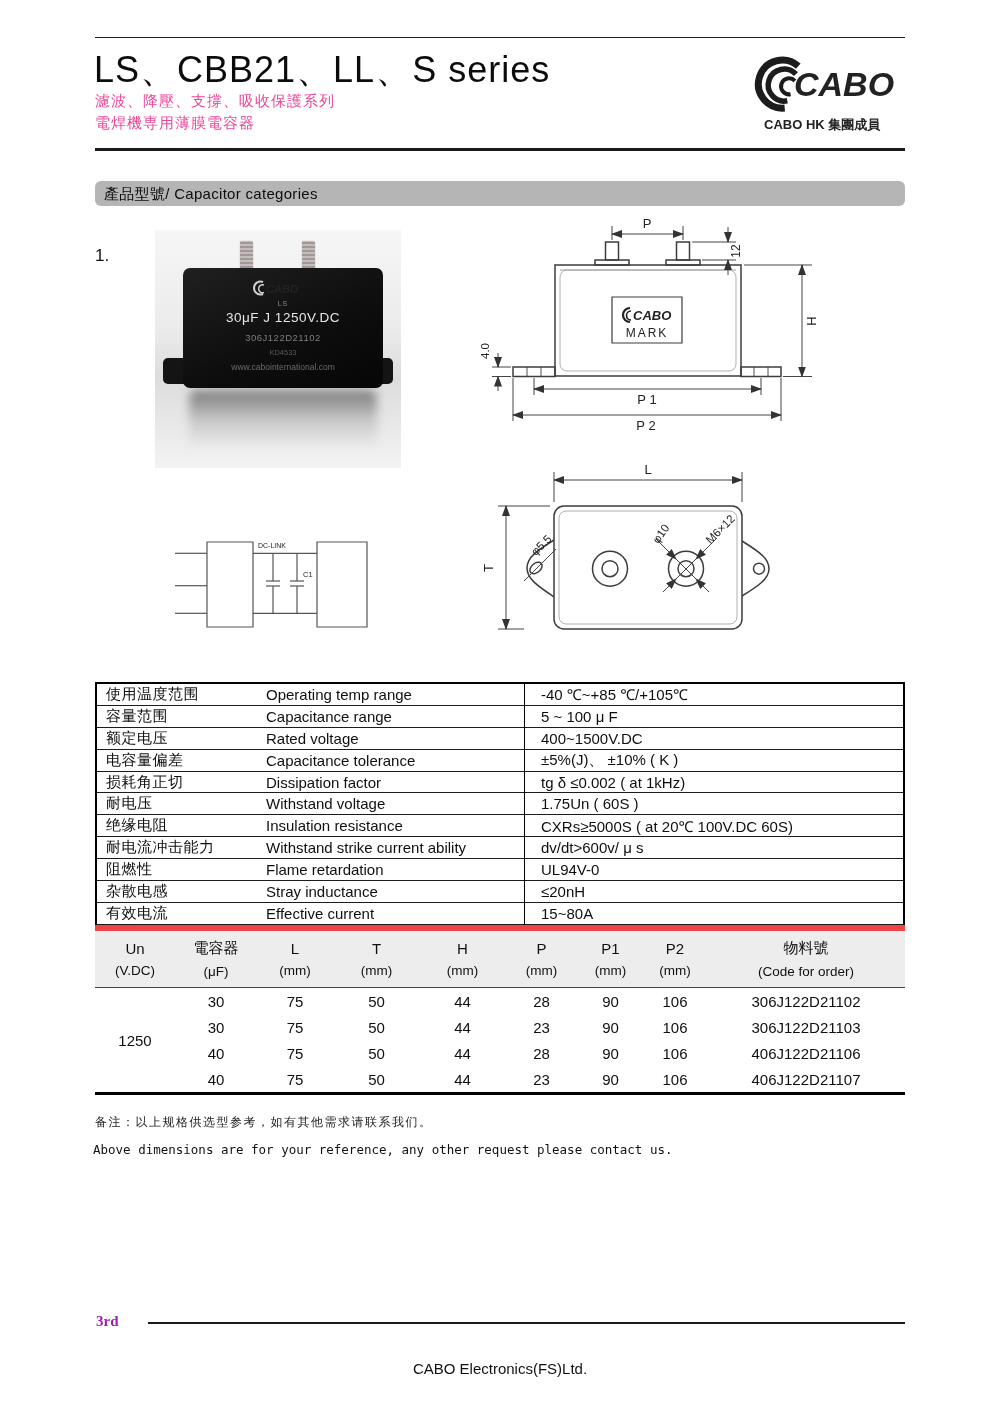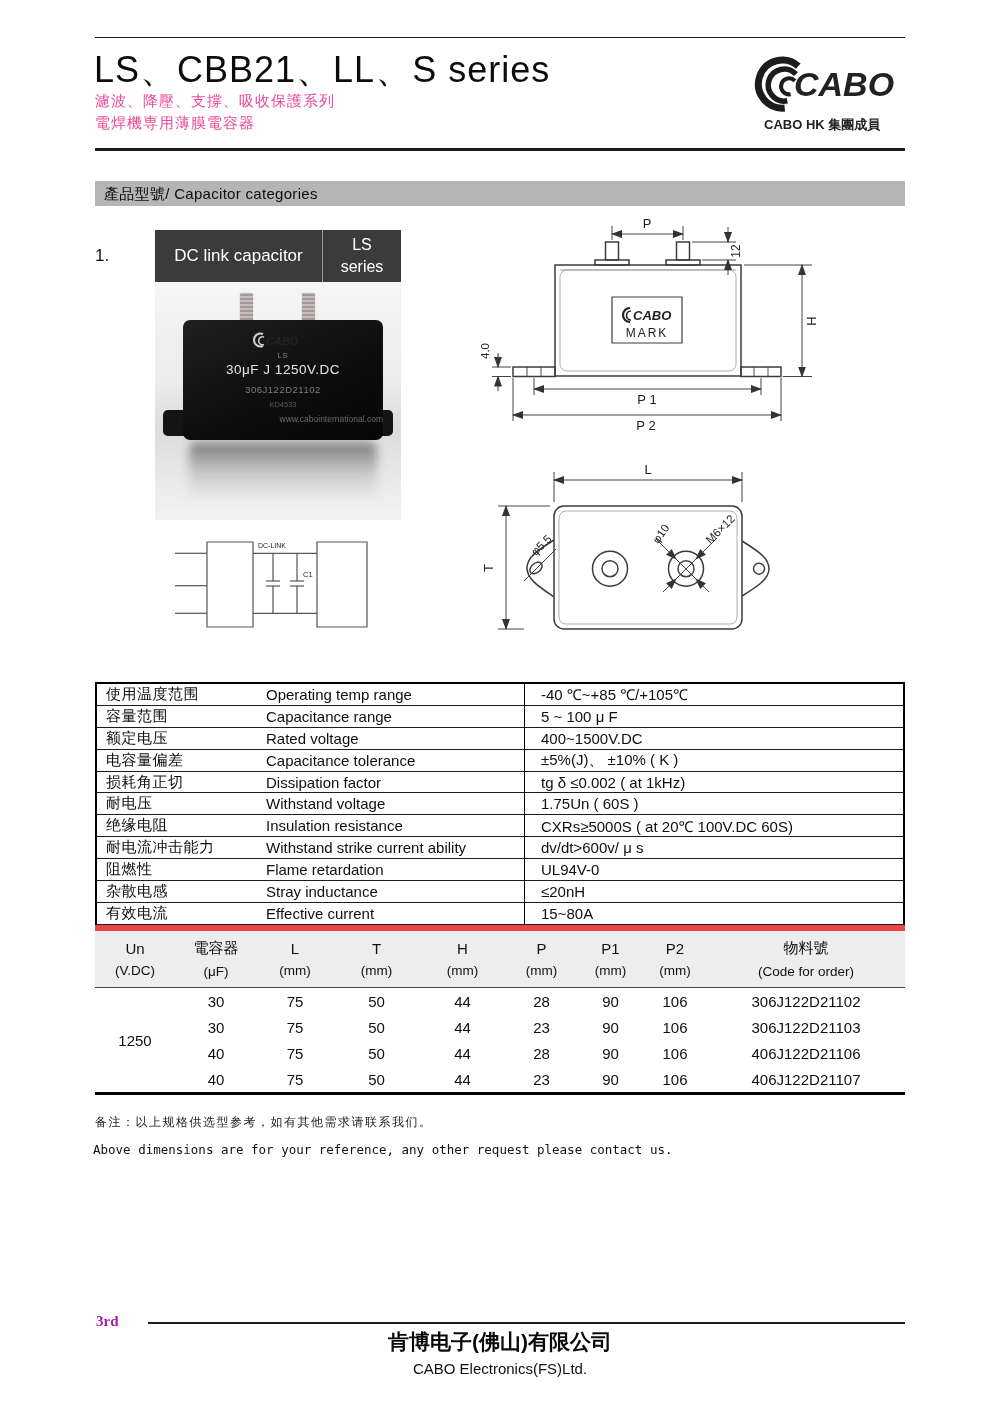--- a/index.html
+++ b/index.html
@@ -32,21 +32,21 @@
   .cap-stud{position:absolute;width:13px;border-radius:2px;
             background:repeating-linear-gradient(180deg,#d8d0ce 0px,#8e8684 2px,#d8d0ce 4px);
             box-shadow:0 0 1px #777;}
   .cap-reflect{position:absolute;background:linear-gradient(180deg,rgba(25,25,25,.5),rgba(70,70,70,.18) 50%,rgba(0,0,0,0) 95%);
                filter:blur(5px);border-radius:8px;}
   .print{position:absolute;width:100%;text-align:center;color:#ccc;}
   .print .p-series{font-size:7px;color:#8a8a8a;letter-spacing:1px;}
   .print .p-rating{font-size:13.5px;color:#e6e6e6;letter-spacing:.5px;margin-top:3px;}
   .print .p-code{font-size:9.5px;color:#7d7d7d;letter-spacing:.5px;margin-top:7px;}
   .print .p-batch{font-size:7.5px;color:#585858;margin-top:5px;}
-  .print .p-web{font-size:8.5px;color:#6a6a6a;margin-top:5px;text-align:right;}
+  .print .p-web{font-size:8.5px;color:#6a6a6a;margin-top:5px;}
 
   
   svg text{font-family:"Liberation Sans",sans-serif;fill:#222;}
   .draw line,.draw path,.draw rect,.draw circle,.draw ellipse,.draw polyline{vector-effect:non-scaling-stroke;}
 
   
   table.spec{border-collapse:collapse;width:810px;table-layout:fixed;}
   table.spec td{height:20.9px;font-size:15px;color:#0f0f0f;padding:0;white-space:nowrap;overflow:hidden;}
   table.spec tr{border-top:1px solid #1c1c1c;}
   table.spec{border:2px solid #000;}
@@ -87,32 +87,25 @@
       <path d="M40,10 A24,24 0 1 0 40,54" fill="none" stroke="#1c1c1c" stroke-width="7" transform="rotate(18 30 32)"></path>
       <path d="M40,19 A16,16 0 1 0 40,47" fill="none" stroke="#1c1c1c" stroke-width="5.5" transform="rotate(18 32 33)"></path>
       <path d="M41,27 A8,8 0 1 0 41,41" fill="none" stroke="#1c1c1c" stroke-width="4" transform="rotate(18 36 34)"></path>
       <text x="42" y="44" font-size="34" font-style="italic" font-weight="bold" fill="#1c1c1c">CABO</text>
     </svg>
   </div>
   <div class="abs logo-tagline" style="left:764px;top:116px;">CABO HK 集團成員</div>
 
   <div class="abs rule-thick" style="left:95px;top:148px;width:810px;"></div>
 
-  <div class="abs section-bar" style="left:95px;top:181px;width:801px;">產品型號/ Capacitor categories</div>
+  <div class="abs section-bar" style="left:95px;top:181px;width:801px;border-radius:6px;">產品型號/ Capacitor categories</div>
 
   <div class="abs item-no" style="left:95px;top:246px;">1.</div>
 
   <div class="abs" style="left:155px;top:230px;width:246px;">
-    <div class="pcard-head">
-      <div class="pcard-name">DC link capacitor</div>
-      <div class="pcard-series">
-        <span>LS</span>
-        <span>series</span>
-      </div>
-    </div>
     <div class="photo" style="position:relative;height:238px;">
       <div class="cap-stud" style="left:85px;top:11px;height:30px;"></div>
       <div class="cap-stud" style="left:147px;top:11px;height:30px;"></div>
       <div class="cap-ear" style="left:8px;top:128px;width:30px;height:26px;"></div>
       <div class="cap-ear" style="left:208px;top:128px;width:30px;height:26px;"></div>
       <div class="cap-reflect" style="left:34px;top:160px;width:188px;height:62px;"></div>
       <div class="cap-body" style="left:28px;top:38px;width:200px;height:120px;">
         <div class="print" style="top:12px;">
           <svg width="64" height="16" viewBox="0 0 64 16">
             <path d="M12,2 A6.5,6.5 0 1 0 12,14" fill="none" stroke="#cfcfcf" stroke-width="2"></path>
@@ -431,16 +424,15 @@
         <td>406J122D21107</td>
       </tr>
     </tbody>
   </table>
 
   <div class="abs note-zh" style="left:95px;top:1114px;font-family:Liberation Mono, monospace;">备注：以上规格供选型参考，如有其他需求请联系我们。</div>
   <div class="abs note-en" style="left:93px;top:1142px;">Above dimensions are for your reference, any other request please contact us.</div>
 
   <div class="abs edition" style="left:96px;top:1313px;">3rd</div>
   <div class="abs rule-thin" style="left:148px;top:1322px;width:757px;height:1.5px;"></div>
-  <div class="abs company-zh" style="left:0;top:1328px;">肯博电子(佛山)有限公司</div>
   <div class="abs company-en" style="left:0;top:1360px;">CABO Electronics(FS)Ltd.</div>
 
 </div>
 
 </body></html>

